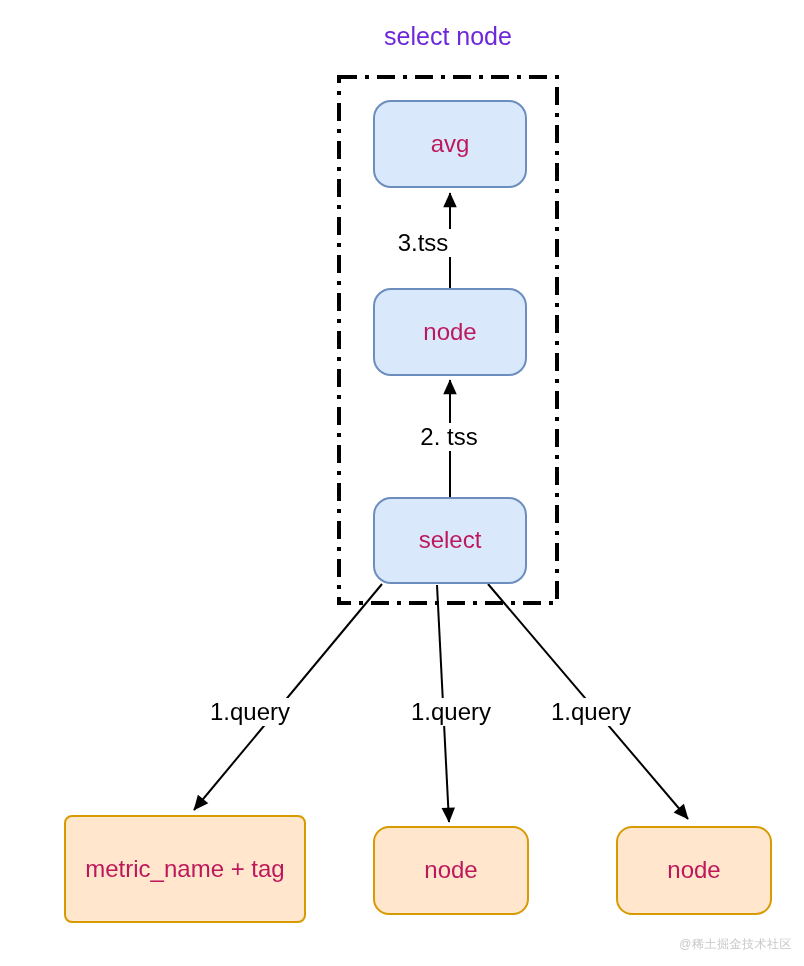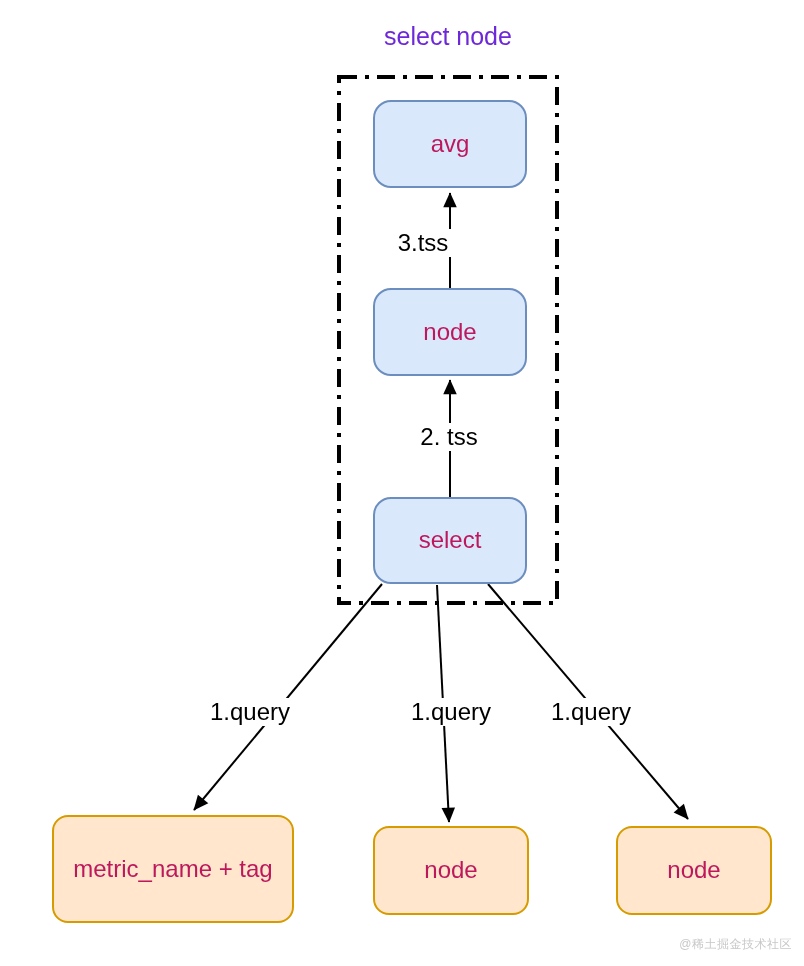--- a/index.html
+++ b/index.html
@@ -47,21 +47,21 @@
     border-radius: 18px;
   }
   .storage {
     background: #ffe6cc;
     border: 2px solid #d79b00;
     border-radius: 16px;
   }
   .node-avg    { left: 373px; top: 100px; width: 154px; height: 88px; }
   .node-rate   { left: 373px; top: 288px; width: 154px; height: 88px; }
   .node-select { left: 373px; top: 497px; width: 154px; height: 87px; justify-content: center; }
-  .node-left   { left: 52px;  top: 815px; width: 242px; height: 108px; }
+  .node-left   { left: 64px;  top: 815px; width: 242px; height: 108px; border-radius: 8px; }
   .node-mid    { left: 373px; top: 826px; width: 156px; height: 89px; }
   .node-right  { left: 616px; top: 826px; width: 156px; height: 89px; }
   .edge-label {
     position: absolute;
     transform: translate(-50%, -50%);
     background: #ffffff;
     padding: 0 4px;
     font-size: 24px;
     color: #000000;
     white-space: nowrap;

